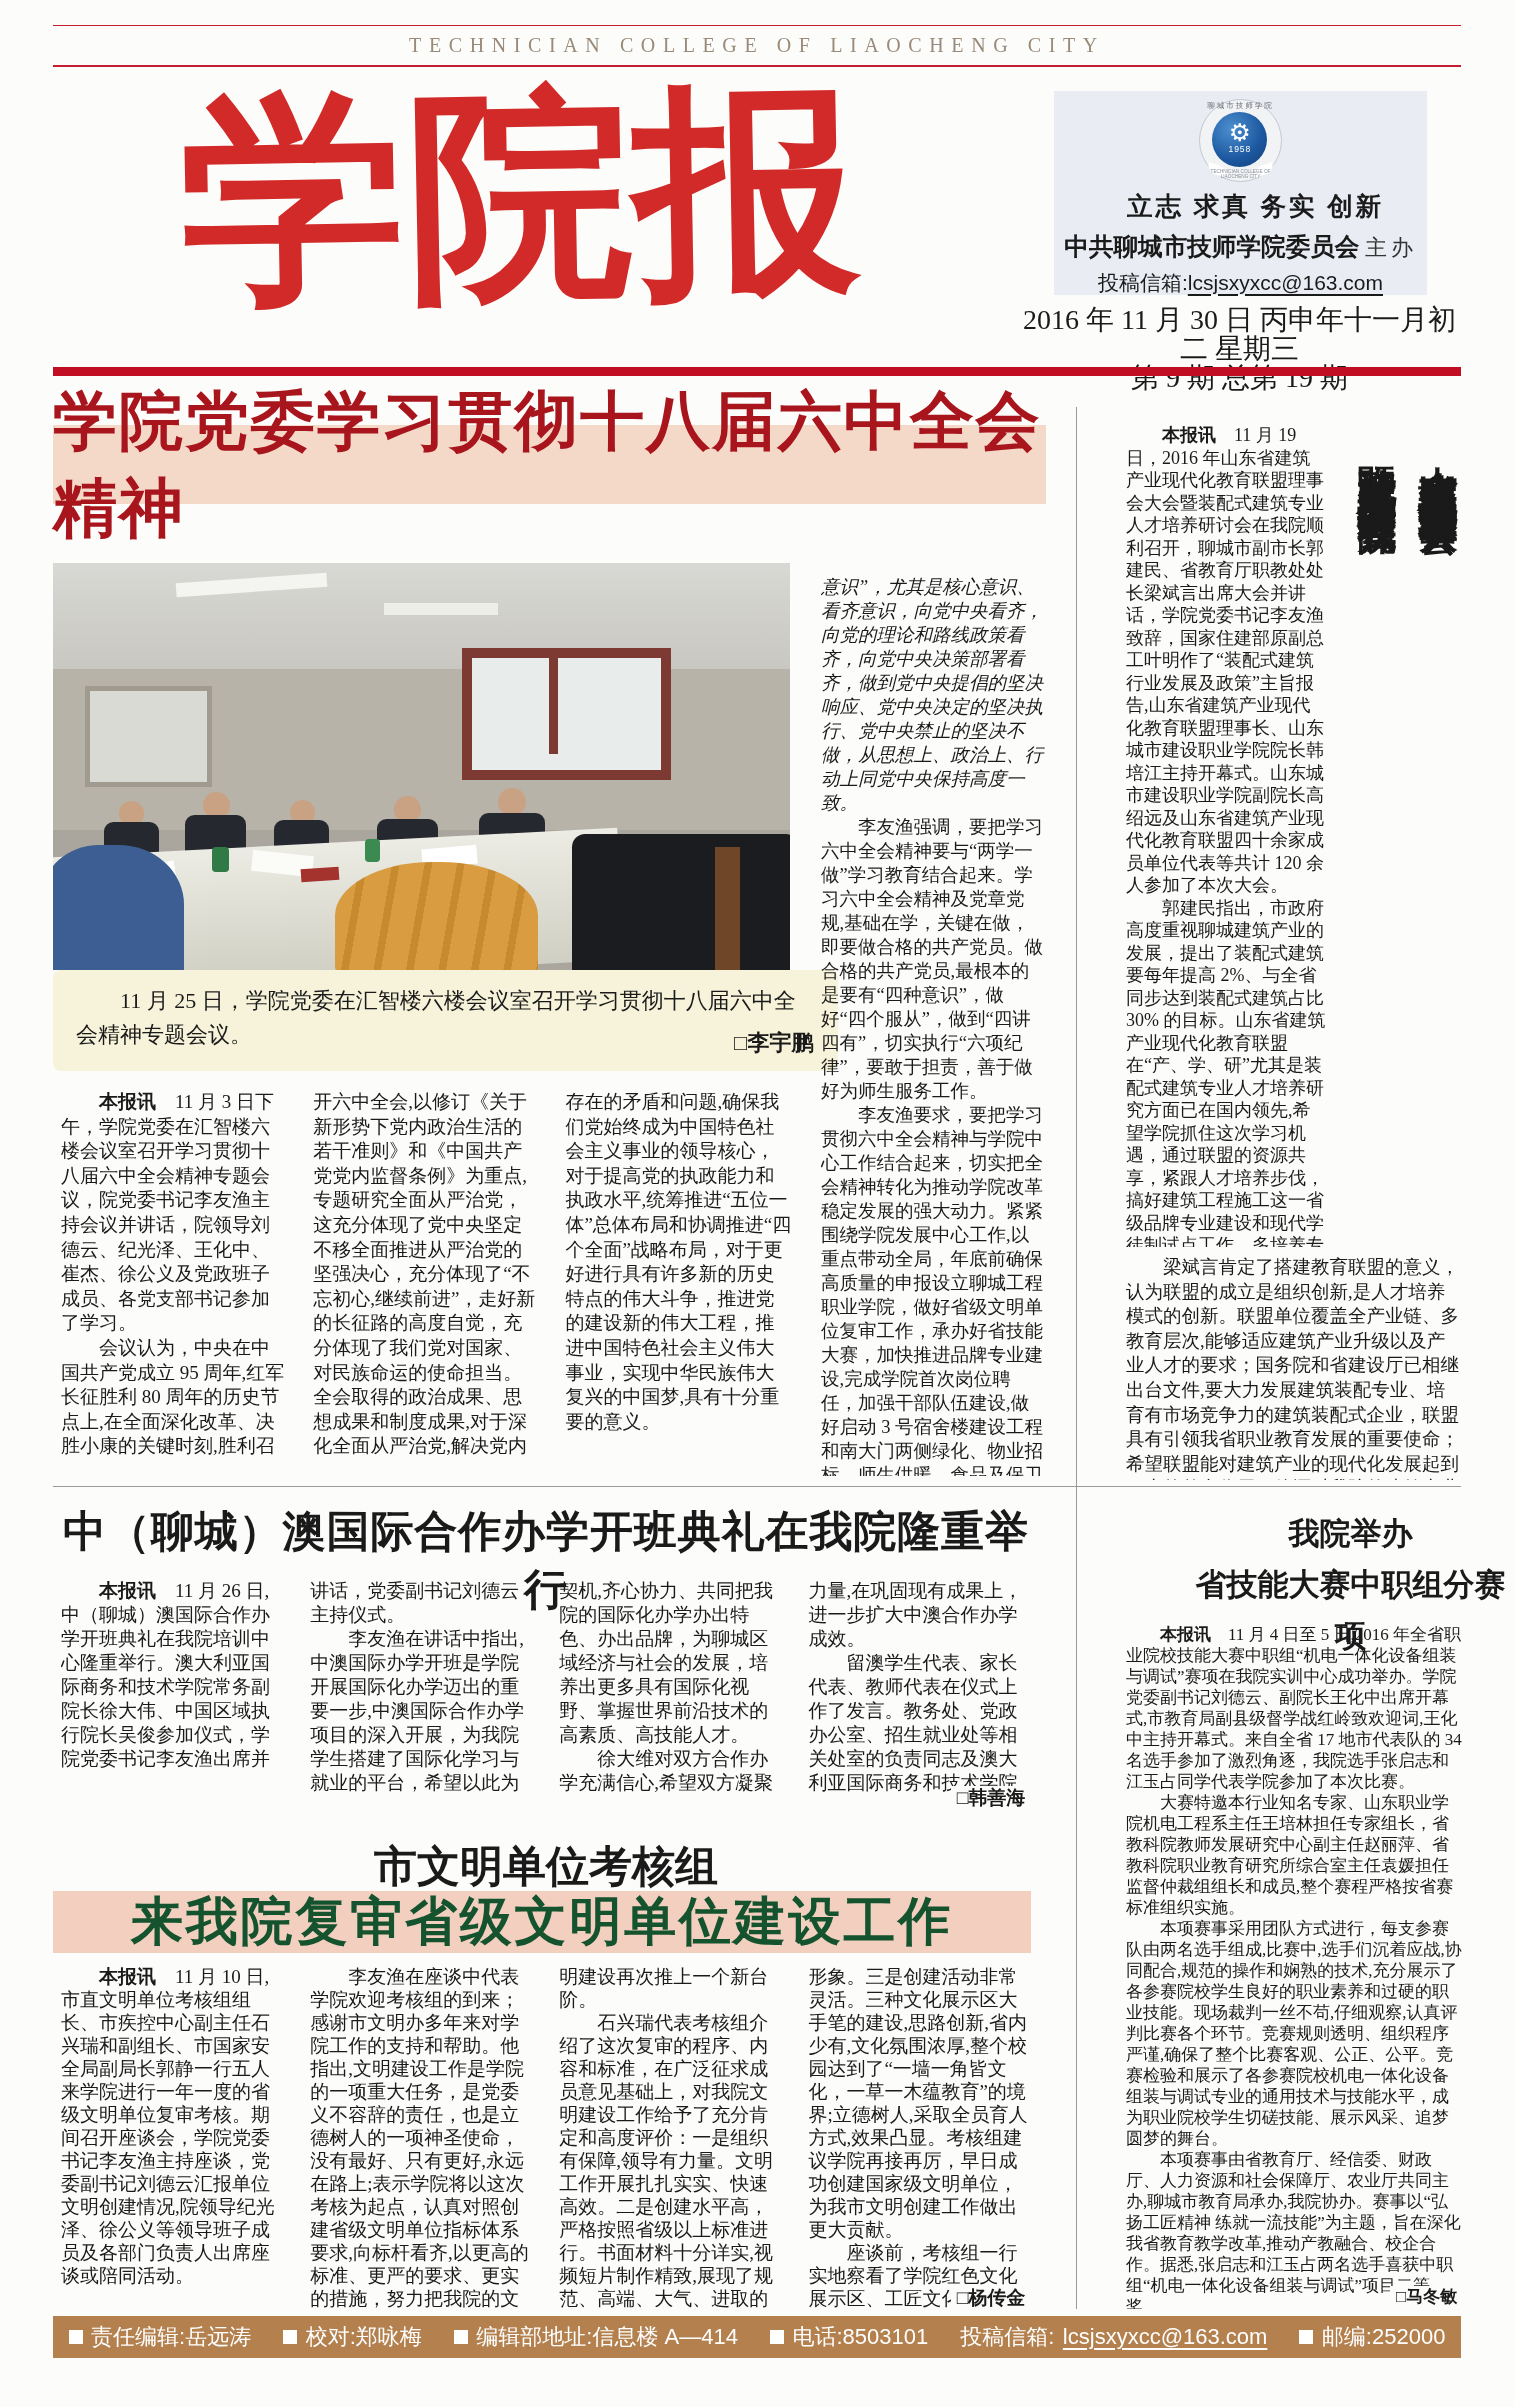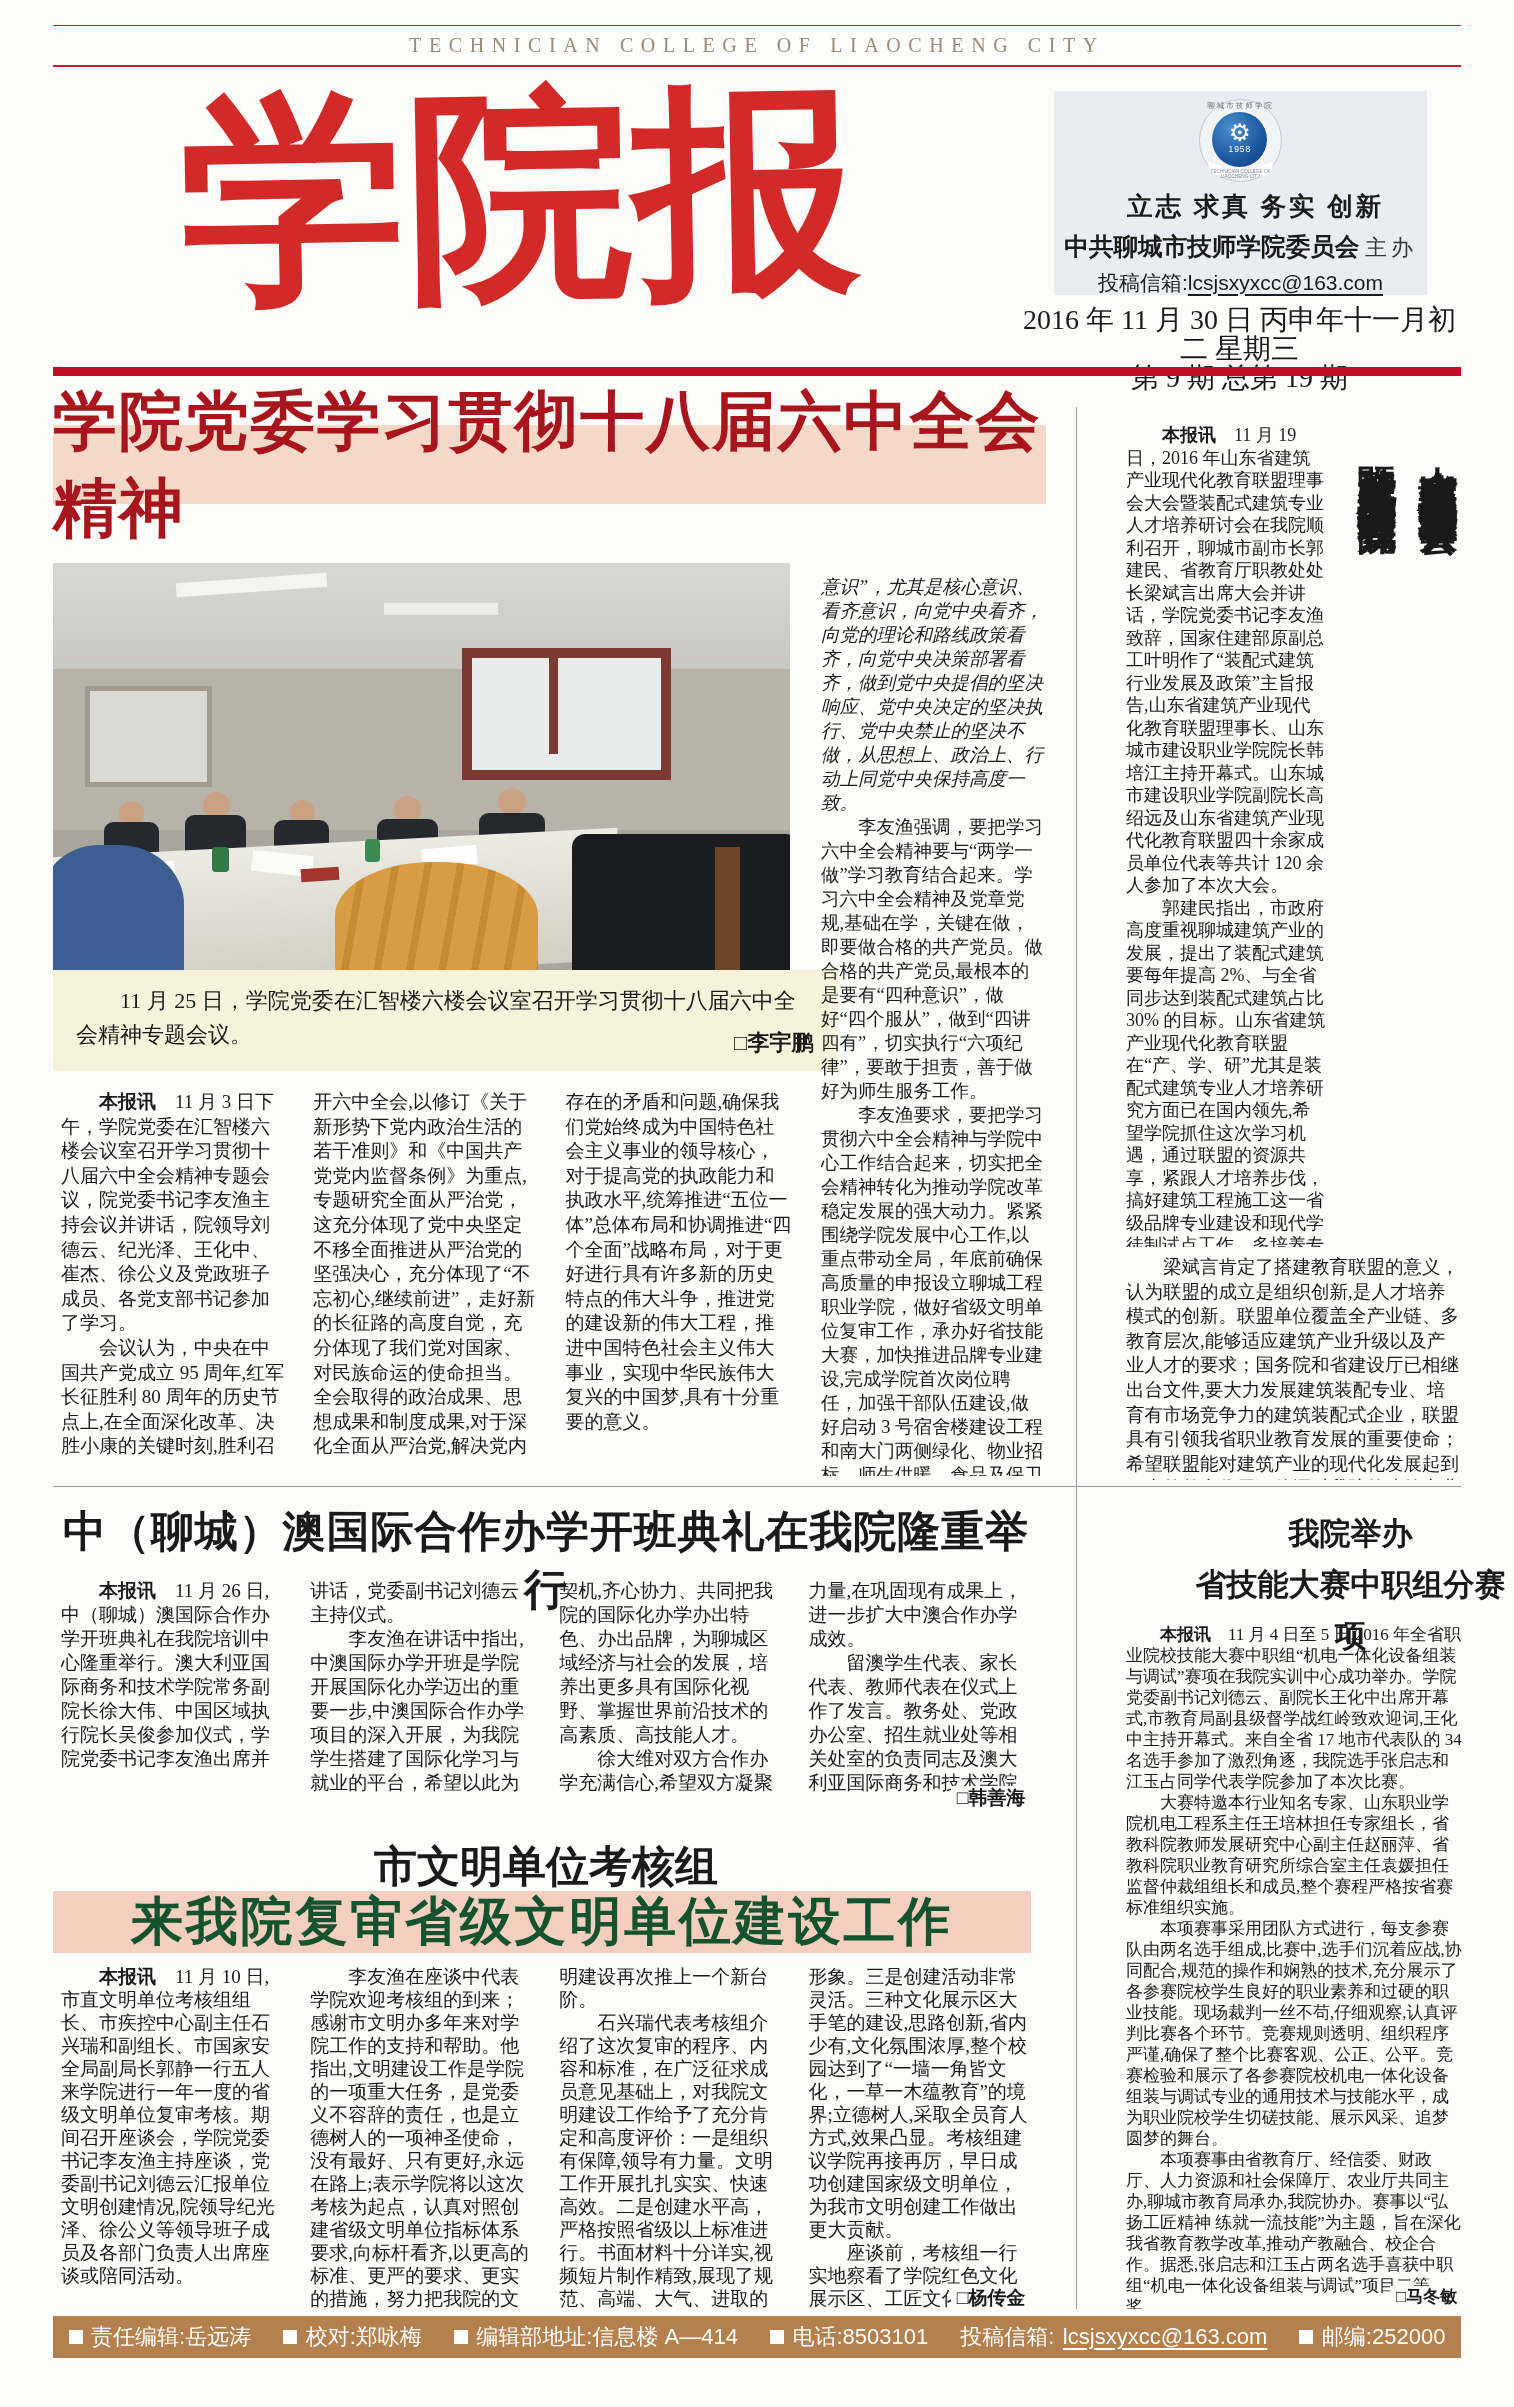--- a/index.html
+++ b/index.html
@@ -56,21 +56,21 @@
   .ph-red{left:248px;top:305px;width:38px;height:13.2px;background:#a3332c;transform:rotate(-4deg);}
   .ph-head{border-radius:50%;background:#c9a284;}
   .ph-torso{border-radius:9.5px 9.5px 0 0;background:#25282e;}
   .ph-orange{left:282px;top:299px;width:203px;height:112px;border-radius:48% 48% 7.6px 7.6px;
              background:repeating-linear-gradient(100deg,#d99c41 0 24.6px,#c88a2f 24.6px 32px);}
   .ph-blue{left:-11.4px;top:282px;width:142px;height:129px;border-radius:40% 46% 0 0;background:#3d5e92;}
   .ph-chair{left:519px;top:271px;width:227px;height:140px;background:#1a1c1f;border-radius:13.2px 13.2px 0 0;}
   .ph-wood{left:662px;top:284px;width:24.6px;height:127px;background:#6f4728;}
 
   .caption{left:53px;top:970px;width:785px;height:101px;background:#f6f3da;box-sizing:border-box;padding:14px 23px 0;
-           font-size:22px;line-height:34px;}
+           font-size:22px;line-height:34px;border-radius:8px;}
   .caption .cap-text{text-indent:2em;}
   .cap-byline{position:absolute;right:24.6px;bottom:11.4px;font-weight:bold;}
 
   .bodytext p{margin:0;text-indent:2em;}
   .lead{font-weight:bold;font-family:"Liberation Sans","DejaVu Sans",sans-serif;}
   .cols123{left:61px;top:1090px;width:732px;height:386px;column-count:3;column-gap:24.6px;column-fill:auto;
            font-size:19px;line-height:24.6px;overflow:hidden;}
   .col4{left:821px;top:575px;width:224px;height:901px;font-size:18.5px;line-height:24px;overflow:hidden;}
 
   .vdiv{left:1076px;top:407px;width:0.9px;height:1902px;background:#9a9a9a;}

